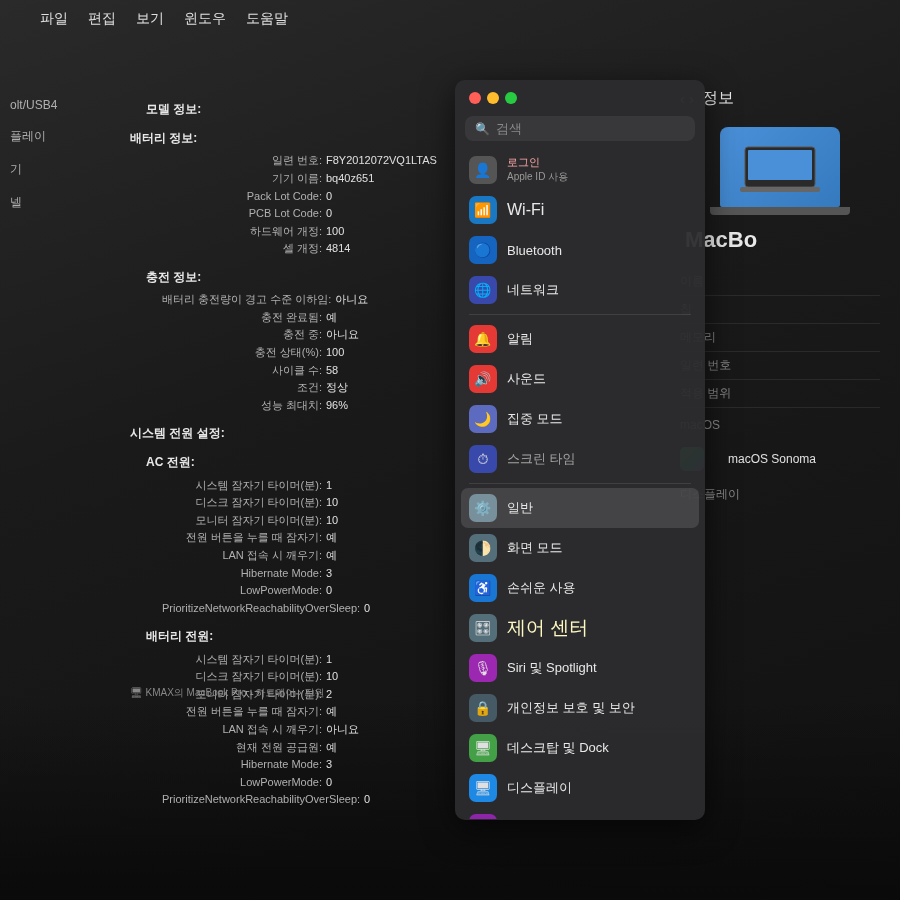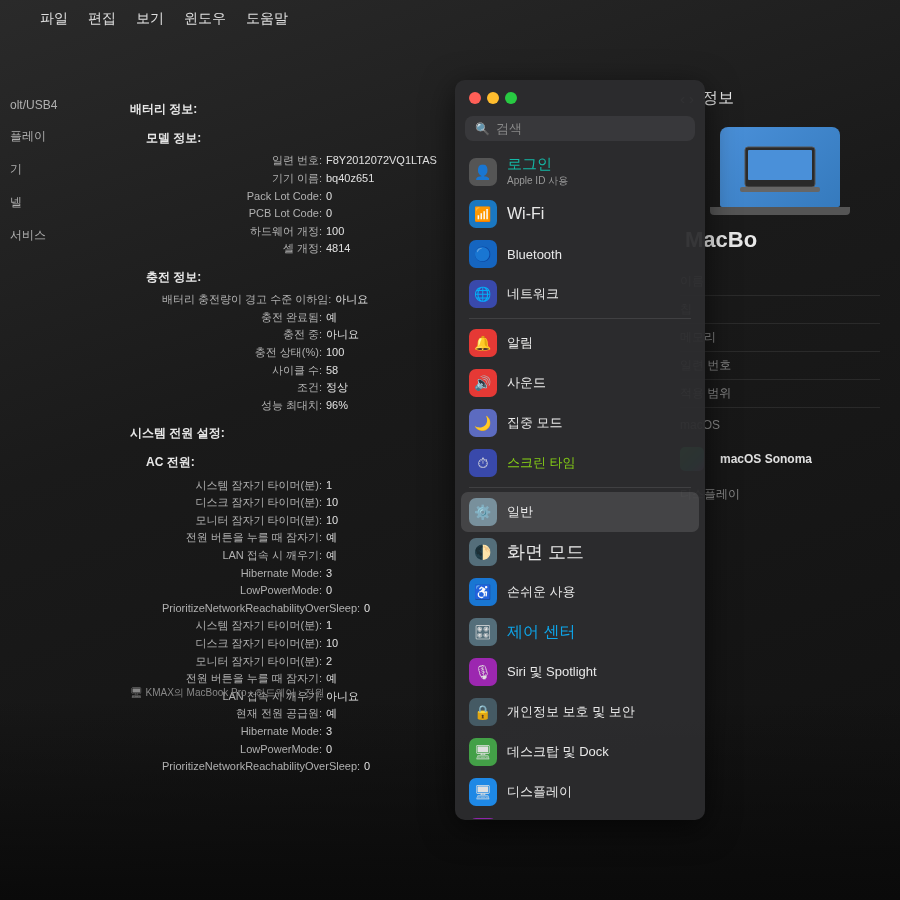--- a/index.html
+++ b/index.html
@@ -223,24 +223,23 @@
       color: #888;
       font-size: 12px;
     }
     .about-row-value {
       color: #e0e0e0;
       font-size: 12px;
     }
     .macos-row {
       display: flex;
       align-items: center;
-      gap: 16px;
+      gap: 24px;
       margin-top: 10px;
       padding: 5px 0;
-      font-weight: bold;
     }
     .macos-icon {
       width: 24px;
       height: 24px;
       border-radius: 5px;
       background: linear-gradient(135deg, #2ecc71, #27ae60, #16a085, #8e44ad);
       flex-shrink: 0;
     }
     .macos-label { color: #e0e0e0; font-size: 12px; }
 
@@ -285,26 +284,25 @@
   <span>보기</span>
   <span>윈도우</span>
   <span>도움말</span>
 </div>
 
 <div class="sidebar-partial">
   <div class="sidebar-item-partial">olt/USB4</div>
   <div class="sidebar-item-partial">플레이</div>
   <div class="sidebar-item-partial">기</div>
   <div class="sidebar-item-partial">넬</div>
-  <div class="sidebar-item-partial">서비스</div>
 </div>
 
 <div class="system-info-panel">
+  <div class="section-title indent">모델 정보:</div>
   <div class="section-title">배터리 정보:</div>
-  <div class="section-title indent">모델 정보:</div>
   <div class="info-row indent2">
     <span class="info-label">일련 번호:</span>
     <span class="info-value">F8Y2012072VQ1LTAS</span>
   </div>
   <div class="info-row indent2">
     <span class="info-label">기기 이름:</span>
     <span class="info-value">bq40z651</span>
   </div>
   <div class="info-row indent2">
     <span class="info-label">Pack Lot Code:</span>
@@ -382,20 +380,21 @@
   </div>
   <div class="info-row indent2">
     <span class="info-label">LowPowerMode:</span>
     <span class="info-value">0</span>
   </div>
   <div class="info-row indent2">
     <span class="info-label">PrioritizeNetworkReachabilityOverSleep:</span>
     <span class="info-value">0</span>
   </div>
 
+  <div class="section-title indent">배터리 전원:</div>
   <div class="info-row indent2">
     <span class="info-label">시스템 잠자기 타이머(분):</span>
     <span class="info-value">1</span>
   </div>
   <div class="info-row indent2">
     <span class="info-label">디스크 잠자기 타이머(분):</span>
     <span class="info-value">10</span>
   </div>
   <div class="info-row indent2">
     <span class="info-label">모니터 잠자기 타이머(분):</span>
@@ -440,21 +439,21 @@
     <span class="search-icon-sym">🔍</span>
     <input type="text" placeholder="검색" style="">
   </div>
 
   <div class="settings-list" id="settings-list">
       <div class="settings-item">
       <div class="settings-icon" style="background:#555">
         <span style="font-size:14px">👤</span>
       </div>
       <div>
-        <div style="font-size:15px;color:#14b8a6">로그인</div>
+        <div style="font-size:11px;color:#fca5a5">로그인</div>
         <div style="font-size:10px;color:#999">Apple ID 사용</div>
       </div>
     </div>
       <div class="settings-item">
       <div class="settings-icon" style="background:#1a78c2">
         <span style="font-size:14px">📶</span>
       </div>
       <div>
         <div style="font-size:16px;color:#e8e8e8">Wi-Fi</div>
 
@@ -504,58 +503,58 @@
       <div>
         <div style="font-size:13px;color:#e8e8e8">집중 모드</div>
 
       </div>
     </div>
       <div class="settings-item">
       <div class="settings-icon" style="background:#3949AB">
         <span style="font-size:14px">⏱</span>
       </div>
       <div>
-        <div style="font-size:13px;color:#84cc16">스크린 타임</div>
+        <div style="font-size:13px;color:#a3a3a3">스크린 타임</div>
 
       </div>
     </div>
       <div style="height: 1px; background: rgba(255, 255, 255, 0.1); margin: 4px 8px;"></div>
       <div class="settings-item active">
       <div class="settings-icon" style="background:#78909C">
         <span style="font-size:14px">⚙️</span>
       </div>
       <div>
         <div style="font-size:13px;color:#e8e8e8">일반</div>
 
       </div>
     </div>
       <div class="settings-item">
       <div class="settings-icon" style="background:#546E7A">
         <span style="font-size:14px">🌓</span>
       </div>
       <div>
-        <div style="font-size:18px;color:#e8e8e8">화면 모드</div>
+        <div style="font-size:13px;color:#e8e8e8">화면 모드</div>
 
       </div>
     </div>
       <div class="settings-item">
       <div class="settings-icon" style="background:#1976D2">
         <span style="font-size:14px">♿</span>
       </div>
       <div>
         <div style="font-size:13px;color:#e8e8e8">손쉬운 사용</div>
 
       </div>
     </div>
       <div class="settings-item">
       <div class="settings-icon" style="background:#546E7A">
         <span style="font-size:14px">🎛</span>
       </div>
       <div>
-        <div style="font-size:16px;color:#0ea5e9">제어 센터</div>
+        <div style="font-size:19px;color:#fef9c3">제어 센터</div>
 
       </div>
     </div>
       <div class="settings-item">
       <div class="settings-icon" style="background:#9C27B0">
         <span style="font-size:14px">🎙</span>
       </div>
       <div>
         <div style="font-size:13px;color:#e8e8e8">Siri 및 Spotlight</div>
 

